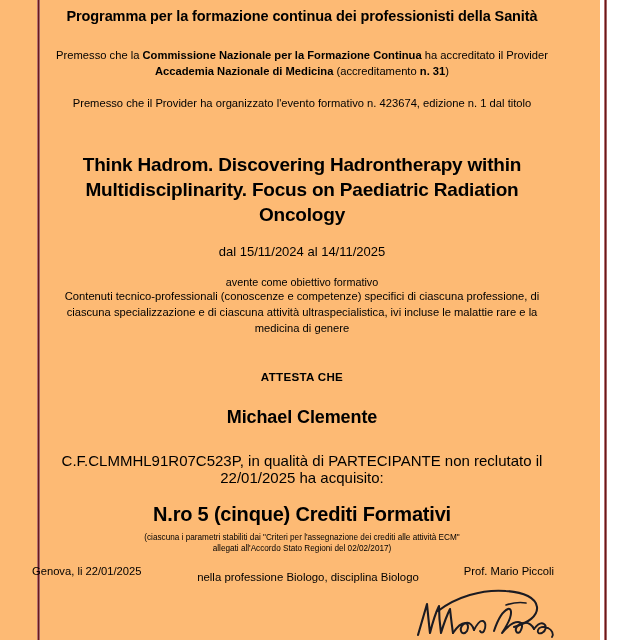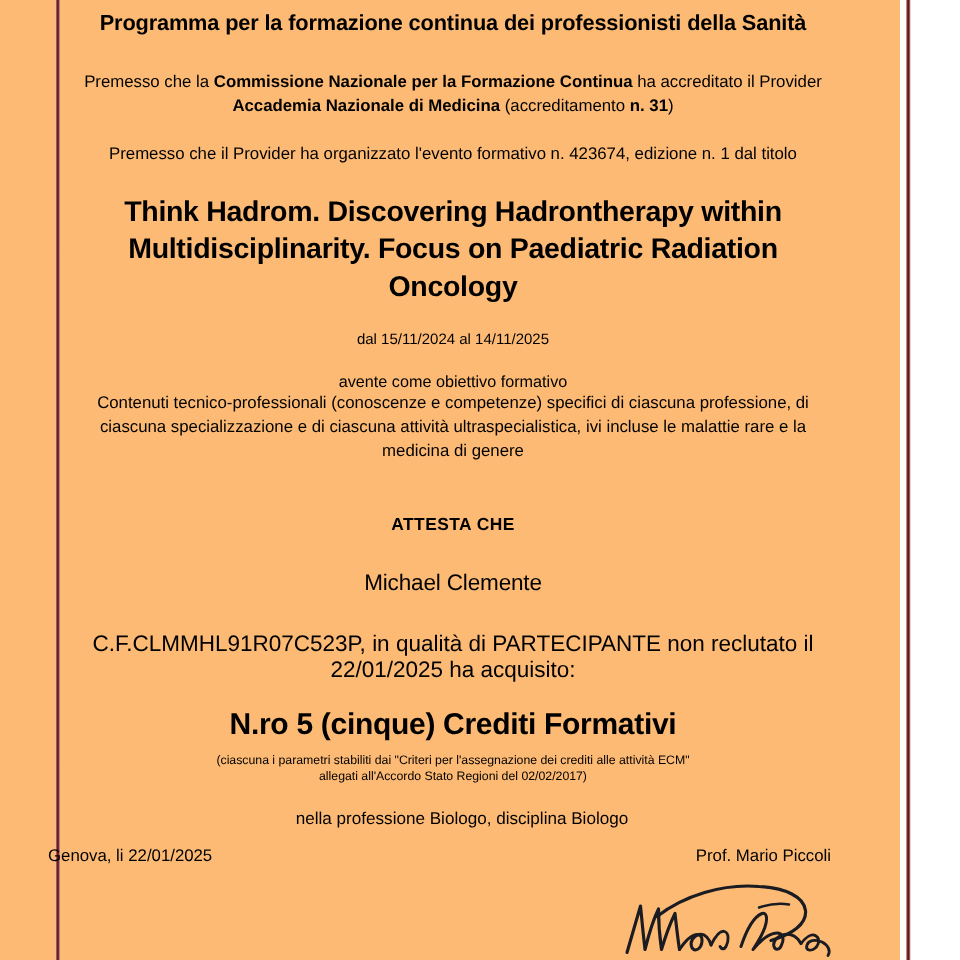--- a/index.html
+++ b/index.html
@@ -62,24 +62,25 @@
   .spacer-lg { height: 24px; }
   .spacer-md { height: 17px; }
   .spacer-xs { height: 6px; }
 
   .event-title {
     font-size: 19px;
     font-weight: bold;
     line-height: 25px;
     letter-spacing: -0.2px;
     padding: 0 22px;
+    margin-top: 23px;
   }
 
   .date-range {
-    font-size: 10px;
+    font-size: 13px;
   }
 
   .objective-intro {
     font-size: 10.8px;
   }
 
   .objective-body {
     font-size: 11.2px;
     line-height: 16px;
     padding: 0 8px;
@@ -87,22 +88,22 @@
 
   .signer-line { font-size: 11.2px; line-height: 15.5px; }
 
   .attests {
     font-size: 11.6px;
     font-weight: bold;
     letter-spacing: 0.3px;
   }
 
   .recipient {
-    font-size: 15px;
-    font-weight: normal;
+    font-size: 18px;
+    font-weight: bold;
     letter-spacing: -0.1px;
   }
 
   .fiscal-line { font-size: 15px; }
 
   .credits {
     font-size: 20px;
     font-weight: bold;
     letter-spacing: -0.2px;
   }

